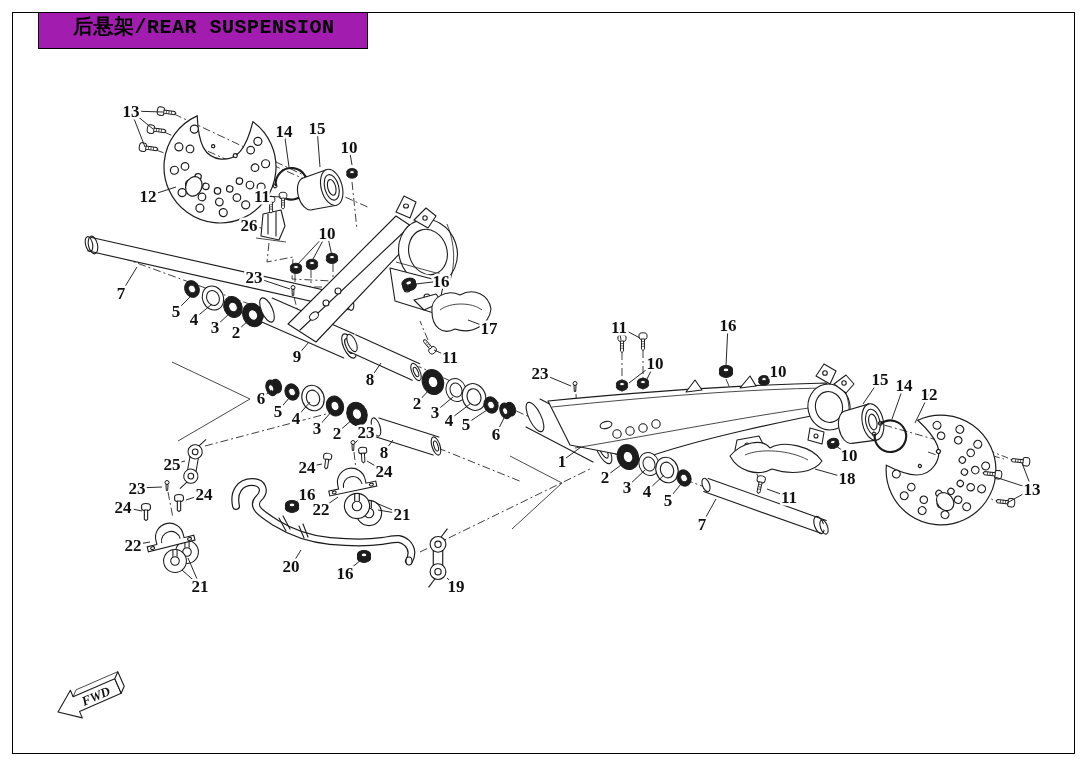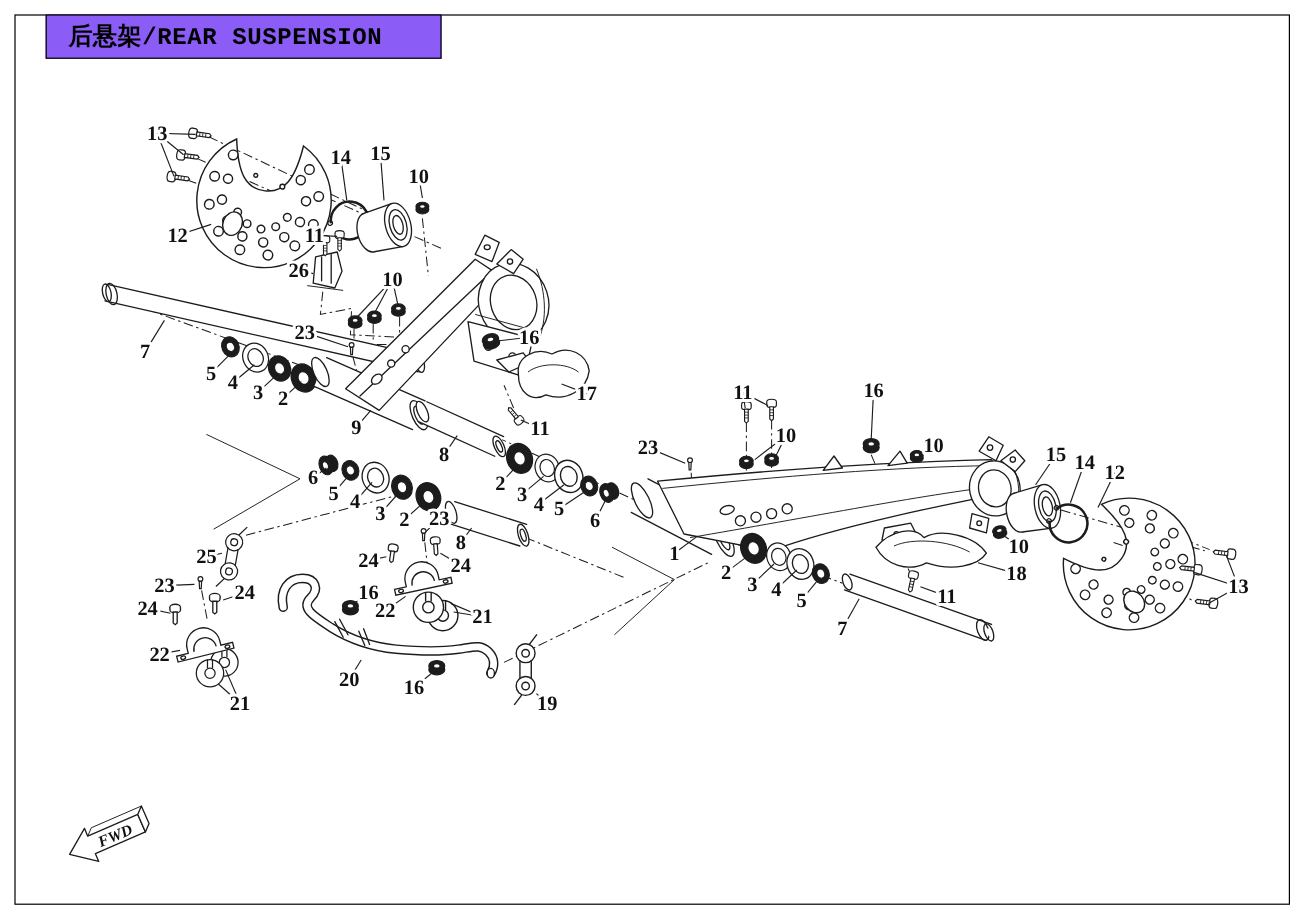--- a/index.html
+++ b/index.html
@@ -1,22 +1,22 @@
 <!DOCTYPE html>
 <html><head>
 <meta charset="utf-8">
 <style>
   html,body { margin:0; padding:0; background:#fff; }
   body { width:1089px; height:765px; position:relative; overflow:hidden;
          font-family:"Liberation Sans", sans-serif; }
   .frame { position:absolute; left:12px; top:12px; width:1063px; height:742px;
            border:1.6px solid #000; box-sizing:border-box; background:#fff; }
   .titlebox { position:absolute; left:38px; top:12px; width:330px; height:37px;
-              border:1.7px solid #000; box-sizing:border-box; background:#8b5cf6;
-              display:flex; align-items:center; padding-left:18px;
+              border:1.7px solid #000; box-sizing:border-box; background:#a21caf;
+              display:flex; padding-left:34px;
               font:bold 20px "Liberation Mono", monospace; letter-spacing:.5px;
               color:#000; white-space:nowrap; z-index:5; }
   svg.diagram { position:absolute; left:0; top:0; z-index:2; }
   .ln   { stroke:#1c1c1c; stroke-width:1.1; fill:none; stroke-linecap:round; stroke-linejoin:round; }
   .fw   { fill:#fff; }
   .dash { stroke:#1c1c1c; stroke-width:.85; fill:none; stroke-dasharray:8 3 2 3; }
   .thin { stroke:#1c1c1c; stroke-width:.8; fill:none; }
   .leader { stroke:#1c1c1c; stroke-width:.95; }
   .callout { font:bold 17px "Liberation Serif", serif; fill:#111;
              text-anchor:middle; dominant-baseline:central;

